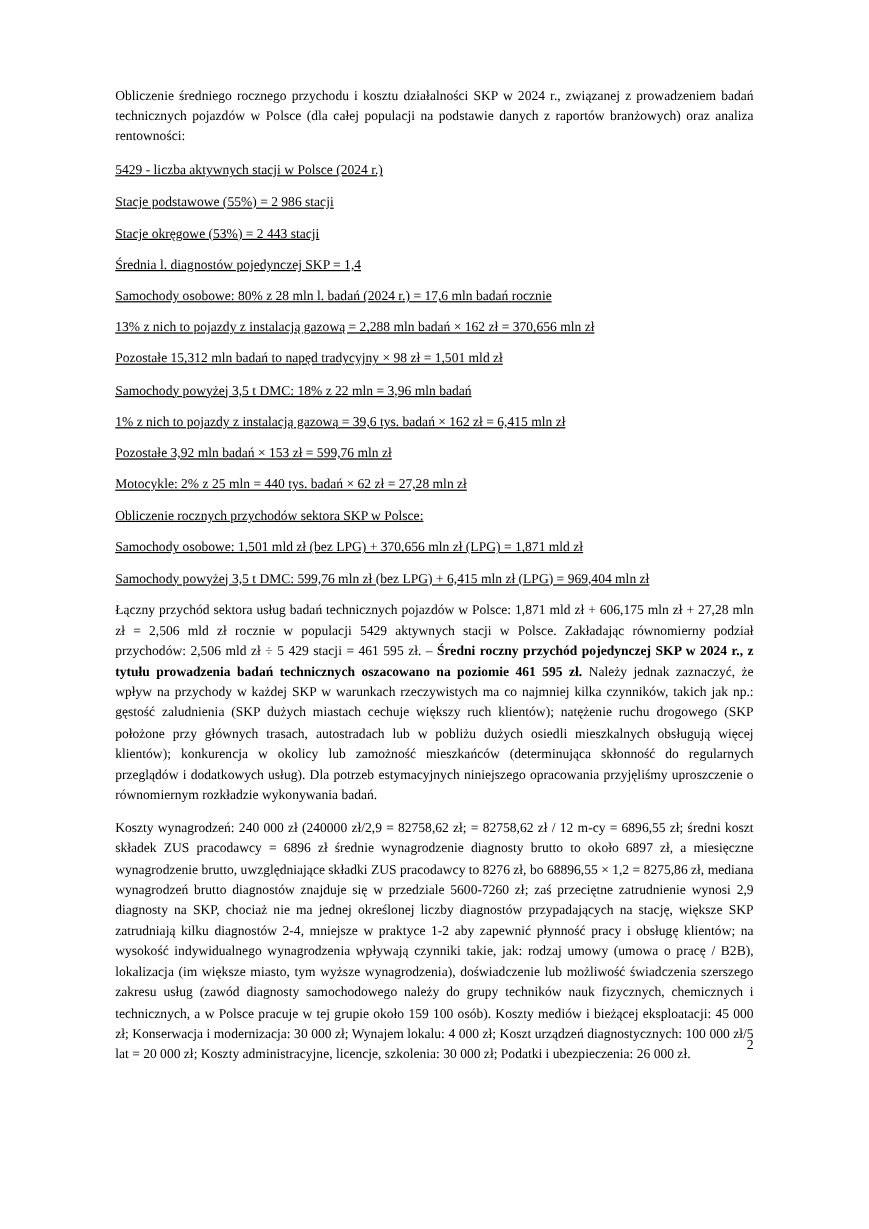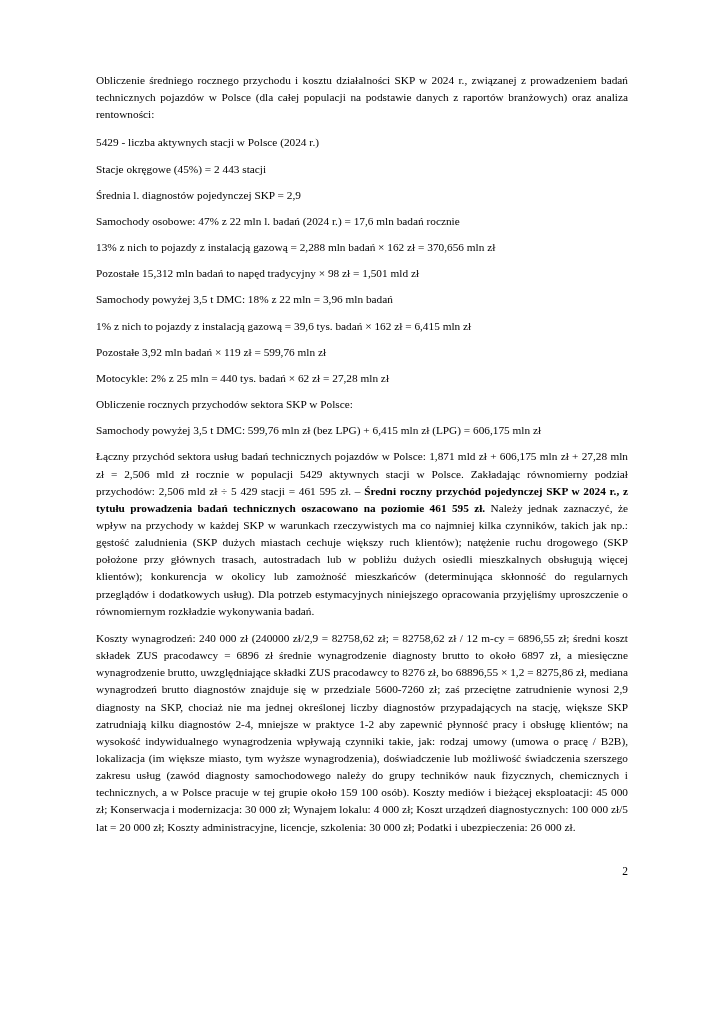--- a/index.html
+++ b/index.html
@@ -21,20 +21,21 @@
     overflow: hidden;
   }
   .doc-body {
     font-size: 11.3px;
     line-height: 1.52;
   }
   p.para {
     margin: 0 0 9px 0;
     text-align: justify;
     text-justify: inter-word;
+    text-decoration: underline;
   }
   p.para.nojust {
     text-align: left;
   }
   .head-para {
     margin: 0 0 11px 0;
     text-align: justify;
   }
   .bold {
     font-weight: bold;
@@ -53,31 +54,33 @@
 </style>
 </head>
 <body>
 
 <div class="page">
   <div class="doc-body">
 
     <p class="head-para">Obliczenie średniego rocznego przychodu i kosztu działalności SKP w 2024 r., związanej z prowadzeniem badań technicznych pojazdów w Polsce (dla całej populacji na podstawie danych z raportów branżowych) oraz analiza rentowności:</p>
 
     <p class="para nojust">5429 - liczba aktywnych stacji w Polsce (2024 r.)</p>
-    <p class="para nojust">Stacje okręgowe (45%) = 2 443 stacji</p>
-    <p class="para nojust">Średnia l. diagnostów pojedynczej SKP = 2,9</p>
-    <p class="para nojust">Samochody osobowe: 47% z 22 mln l. badań (2024 r.) = 17,6 mln badań rocznie</p>
+    <p class="para nojust">Stacje podstawowe (55%) = 2 986 stacji</p>
+    <p class="para nojust">Stacje okręgowe (53%) = 2 443 stacji</p>
+    <p class="para nojust">Średnia l. diagnostów pojedynczej SKP = 1,4</p>
+    <p class="para nojust">Samochody osobowe: 80% z 28 mln l. badań (2024 r.) = 17,6 mln badań rocznie</p>
     <p class="para nojust">13% z nich to pojazdy z instalacją gazową = 2,288 mln badań × 162 zł = 370,656 mln zł</p>
     <p class="para nojust">Pozostałe 15,312 mln badań to napęd tradycyjny × 98 zł = 1,501 mld zł</p>
     <p class="para nojust">Samochody powyżej 3,5 t DMC: 18% z 22 mln = 3,96 mln badań</p>
     <p class="para nojust">1% z nich to pojazdy z instalacją gazową = 39,6 tys. badań × 162 zł = 6,415 mln zł</p>
-    <p class="para nojust">Pozostałe 3,92 mln badań × 119 zł = 599,76 mln zł</p>
+    <p class="para nojust">Pozostałe 3,92 mln badań × 153 zł = 599,76 mln zł</p>
     <p class="para nojust">Motocykle: 2% z 25 mln = 440 tys. badań × 62 zł = 27,28 mln zł</p>
     <p class="para nojust">Obliczenie rocznych przychodów sektora SKP w Polsce:</p>
-    <p class="para nojust">Samochody powyżej 3,5 t DMC: 599,76 mln zł (bez LPG) + 6,415 mln zł (LPG) = 606,175 mln zł</p>
+    <p class="para nojust">Samochody osobowe: 1,501 mld zł (bez LPG) + 370,656 mln zł (LPG) = 1,871 mld zł</p>
+    <p class="para nojust">Samochody powyżej 3,5 t DMC: 599,76 mln zł (bez LPG) + 6,415 mln zł (LPG) = 969,404 mln zł</p>
 
     <p class="block-para"><span>Łączny przychód sektora usług badań technicznych pojazdów w Polsce: 1,871 mld zł + 606,175 mln zł + 27,28 mln zł = 2,506 mld zł rocznie w populacji 5429 aktywnych stacji w Polsce. Zakładając równomierny podział przychodów: 2,506 mld zł ÷ 5 429 stacji =  461 595 zł. – </span><span class="bold">Średni roczny przychód pojedynczej SKP w 2024 r., z tytułu prowadzenia badań technicznych oszacowano na poziomie 461 595 zł.</span><span> Należy jednak zaznaczyć, że wpływ na przychody w każdej SKP w warunkach rzeczywistych ma co najmniej kilka czynników, takich jak np.: gęstość zaludnienia (SKP dużych miastach cechuje większy ruch klientów); natężenie ruchu drogowego (SKP położone przy głównych trasach, autostradach lub w pobliżu dużych osiedli mieszkalnych obsługują więcej klientów); konkurencja w okolicy lub zamożność mieszkańców (determinująca skłonność do regularnych przeglądów i dodatkowych usług). Dla potrzeb estymacyjnych niniejszego opracowania przyjęliśmy uproszczenie o równomiernym rozkładzie wykonywania badań.</span></p>
 
     <p class="block-para">Koszty wynagrodzeń: 240 000 zł (240000 zł/2,9 = 82758,62 zł;  = 82758,62 zł / 12 m-cy = 6896,55 zł; średni koszt składek ZUS pracodawcy = 6896 zł średnie wynagrodzenie diagnosty brutto to około 6897 zł, a miesięczne wynagrodzenie brutto, uwzględniające składki ZUS pracodawcy to 8276 zł, bo 68896,55 × 1,2 = 8275,86 zł, mediana wynagrodzeń brutto diagnostów znajduje się w przedziale 5600-7260 zł; zaś przeciętne zatrudnienie wynosi 2,9 diagnosty na SKP, chociaż nie ma jednej określonej liczby diagnostów przypadających na stację, większe SKP zatrudniają kilku diagnostów 2-4, mniejsze w praktyce 1-2 aby zapewnić płynność pracy i obsługę klientów; na wysokość indywidualnego wynagrodzenia wpływają czynniki takie, jak: rodzaj umowy (umowa o pracę / B2B), lokalizacja (im większe miasto, tym wyższe wynagrodzenia),  doświadczenie lub możliwość świadczenia szerszego zakresu usług (zawód diagnosty samochodowego należy do grupy techników nauk fizycznych, chemicznych i technicznych, a w Polsce pracuje w tej grupie około 159 100 osób). Koszty mediów i bieżącej eksploatacji: 45 000 zł; Konserwacja i modernizacja: 30 000 zł; Wynajem lokalu: 4 000 zł; Koszt urządzeń diagnostycznych: 100 000 zł/5 lat = 20 000 zł; Koszty administracyjne, licencje, szkolenia: 30 000 zł; Podatki i ubezpieczenia: 26 000 zł.</p>
 
   </div>
 
   <div class="page-number">2</div>
 </div>
 

